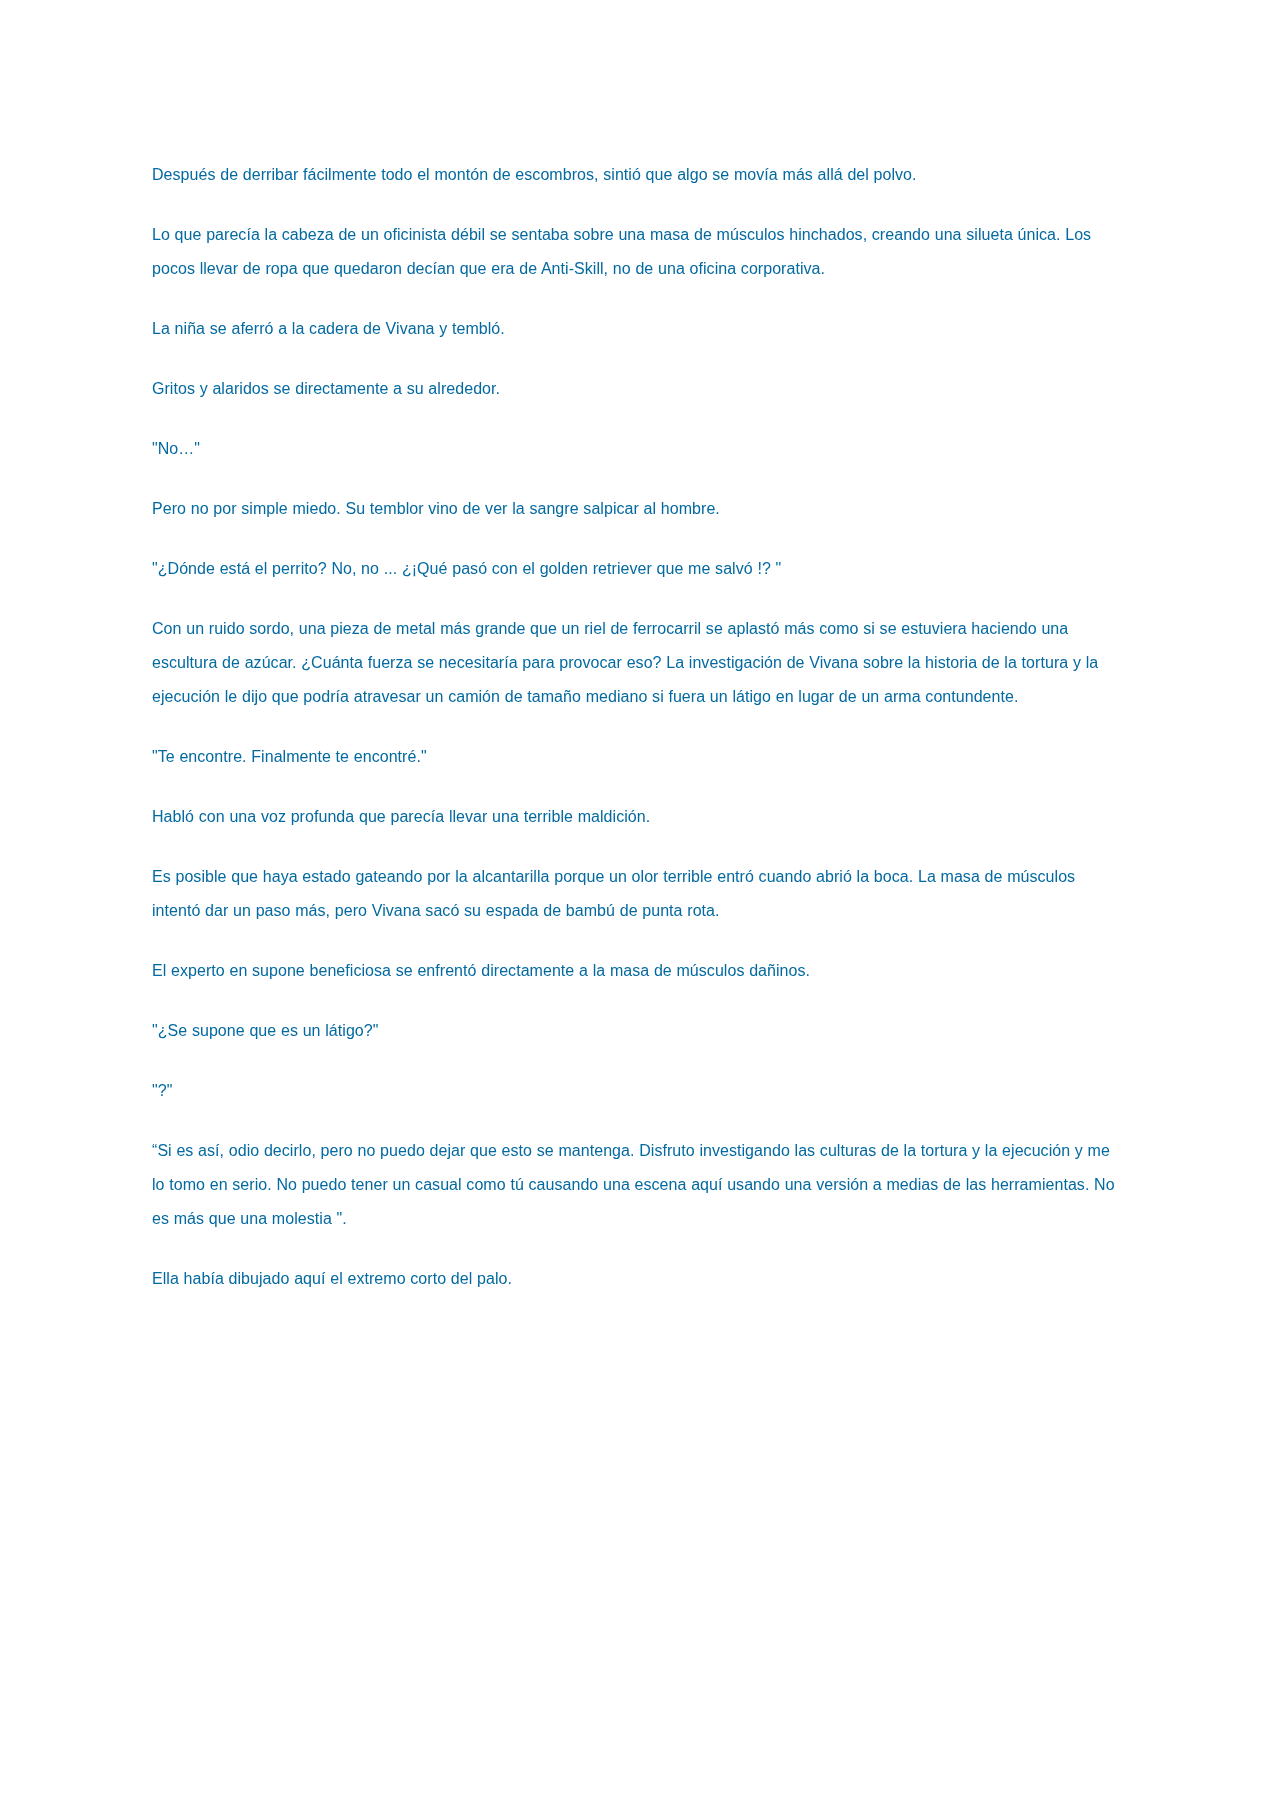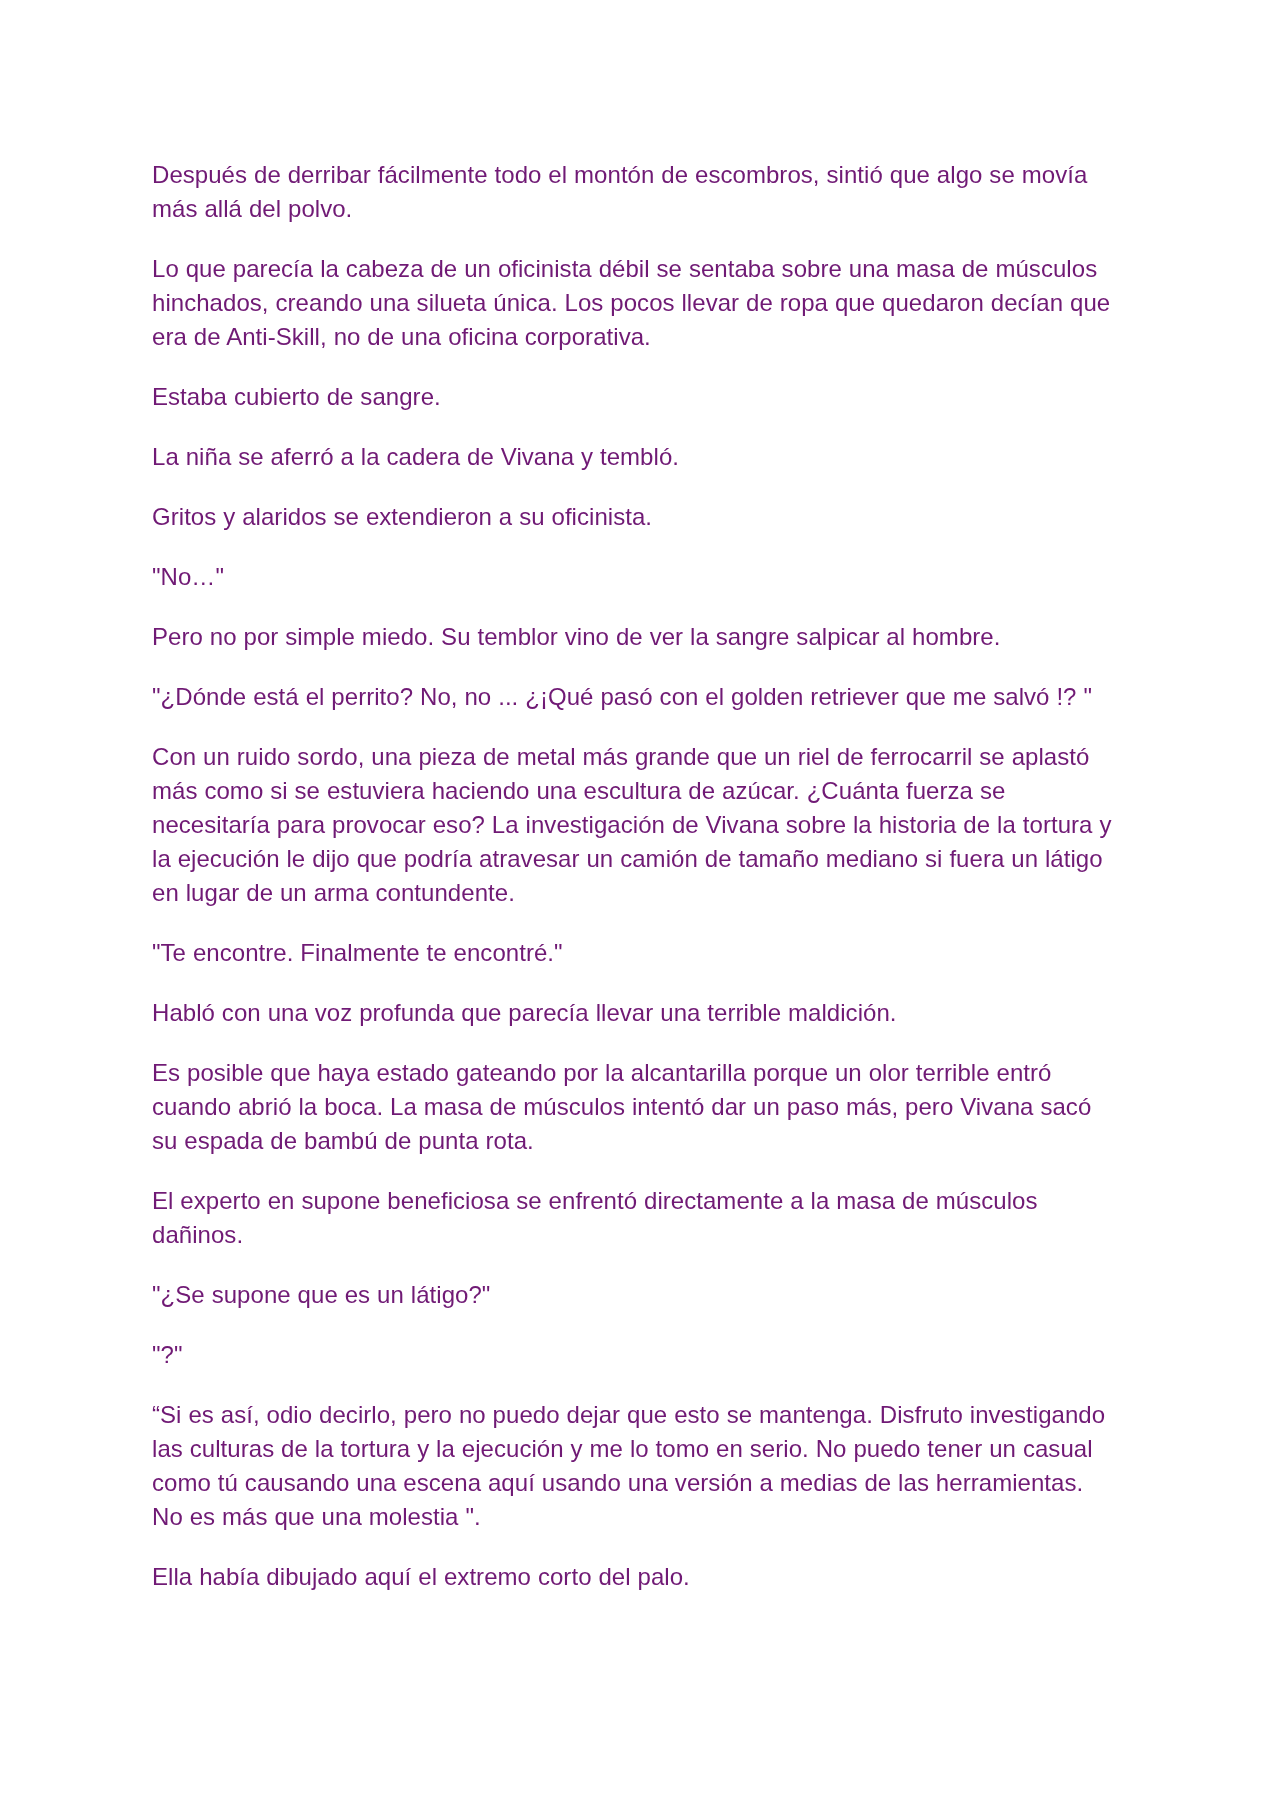--- a/index.html
+++ b/index.html
@@ -17,41 +17,40 @@
   }
   .text-column {
     position: absolute;
     left: 152px;
     top: 158px;
     width: 965px;
   }
   p.para {
     margin: 0 0 26px 0;
     font-family: "Liberation Sans", sans-serif;
-    font-size: 24px;
+    font-size: 16px;
     line-height: 34px;
-    color: #701a75;
+    color: #0369a1;
     text-align: left;
     letter-spacing: 0.05px;
     word-spacing: 0.2px;
   }
   p.para:last-child {
     margin-bottom: 10px;
   }
 </style>
 </head>
 <body>
 
 <div class="page">
   <div class="text-column">
     <p class="para">Después de derribar fácilmente todo el montón de escombros, sintió que algo se movía más allá del polvo.</p>
     <p class="para">Lo que parecía la cabeza de un oficinista débil se sentaba sobre una masa de músculos hinchados, creando una silueta única. Los pocos llevar de ropa que quedaron decían que era de Anti-Skill, no de una oficina corporativa.</p>
-    <p class="para">Estaba cubierto de sangre.</p>
     <p class="para">La niña se aferró a la cadera de Vivana y tembló.</p>
-    <p class="para">Gritos y alaridos se extendieron a su oficinista.</p>
+    <p class="para">Gritos y alaridos se directamente a su alrededor.</p>
     <p class="para">"No…"</p>
     <p class="para">Pero no por simple miedo. Su temblor vino de ver la sangre salpicar al hombre.</p>
     <p class="para">"¿Dónde está el perrito? No, no ... ¿¡Qué pasó con el golden retriever que me salvó !? "</p>
     <p class="para">Con un ruido sordo, una pieza de metal más grande que un riel de ferrocarril se aplastó más como si se estuviera haciendo una escultura de azúcar. ¿Cuánta fuerza se necesitaría para provocar eso? La investigación de Vivana sobre la historia de la tortura y la ejecución le dijo que podría atravesar un camión de tamaño mediano si fuera un látigo en lugar de un arma contundente.</p>
     <p class="para">"Te encontre. Finalmente te encontré."</p>
     <p class="para">Habló con una voz profunda que parecía llevar una terrible maldición.</p>
     <p class="para">Es posible que haya estado gateando por la alcantarilla porque un olor terrible entró cuando abrió la boca. La masa de músculos intentó dar un paso más, pero Vivana sacó su espada de bambú de punta rota.</p>
     <p class="para">El experto en supone beneficiosa se enfrentó directamente a la masa de músculos dañinos.</p>
     <p class="para">"¿Se supone que es un látigo?"</p>
     <p class="para">"?"</p>

